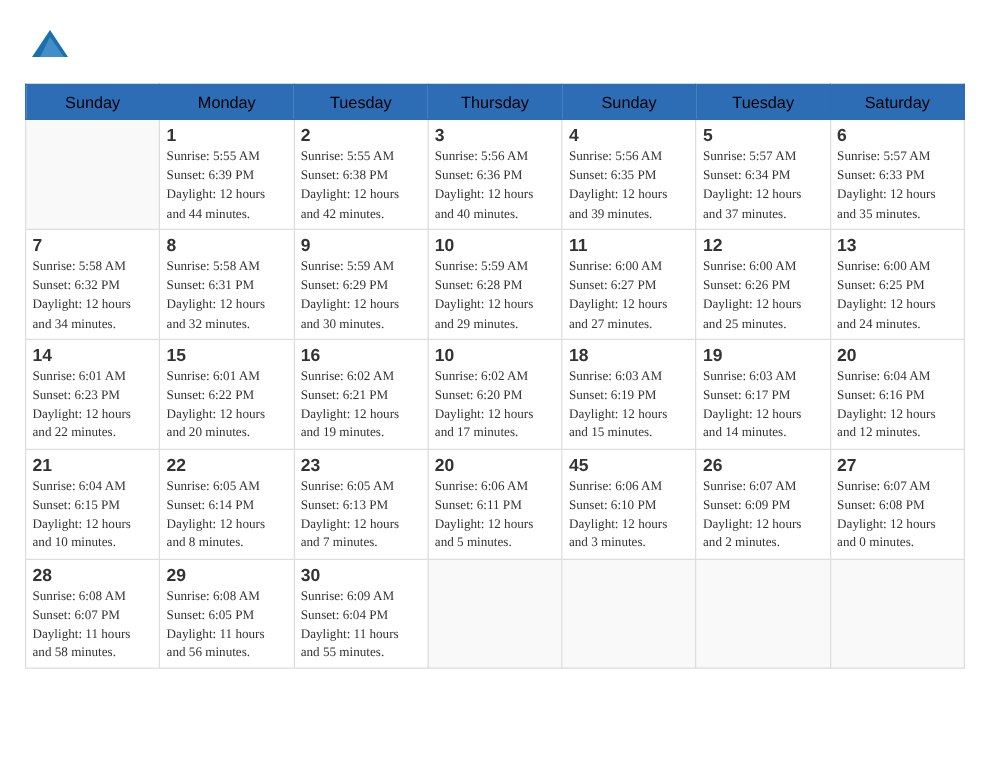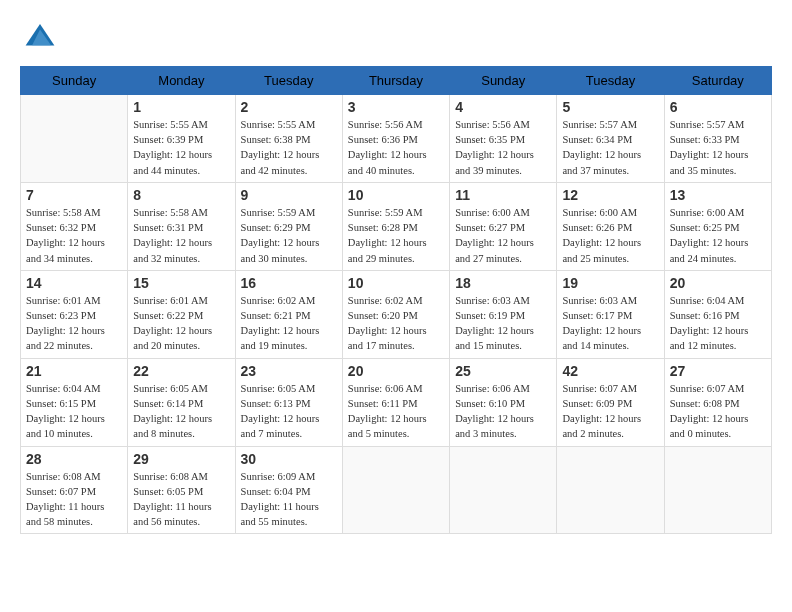--- a/index.html
+++ b/index.html
@@ -217,25 +217,25 @@
         </td>
         <td>
           <span class="day-number">23</span>
           <div class="day-detail">Sunrise: 6:05 AM<br>Sunset: 6:13 PM<br>Daylight: 12 hours<br>and 7 minutes.</div>
         </td>
         <td>
           <span class="day-number">20</span>
           <div class="day-detail">Sunrise: 6:06 AM<br>Sunset: 6:11 PM<br>Daylight: 12 hours<br>and 5 minutes.</div>
         </td>
         <td>
-          <span class="day-number">25</span>
+          <span class="day-number">45</span>
           <div class="day-detail">Sunrise: 6:06 AM<br>Sunset: 6:10 PM<br>Daylight: 12 hours<br>and 3 minutes.</div>
         </td>
         <td>
-          <span class="day-number">42</span>
+          <span class="day-number">26</span>
           <div class="day-detail">Sunrise: 6:07 AM<br>Sunset: 6:09 PM<br>Daylight: 12 hours<br>and 2 minutes.</div>
         </td>
         <td>
           <span class="day-number">27</span>
           <div class="day-detail">Sunrise: 6:07 AM<br>Sunset: 6:08 PM<br>Daylight: 12 hours<br>and 0 minutes.</div>
         </td>
       </tr>
       <tr>
         <td>
           <span class="day-number">28</span>

